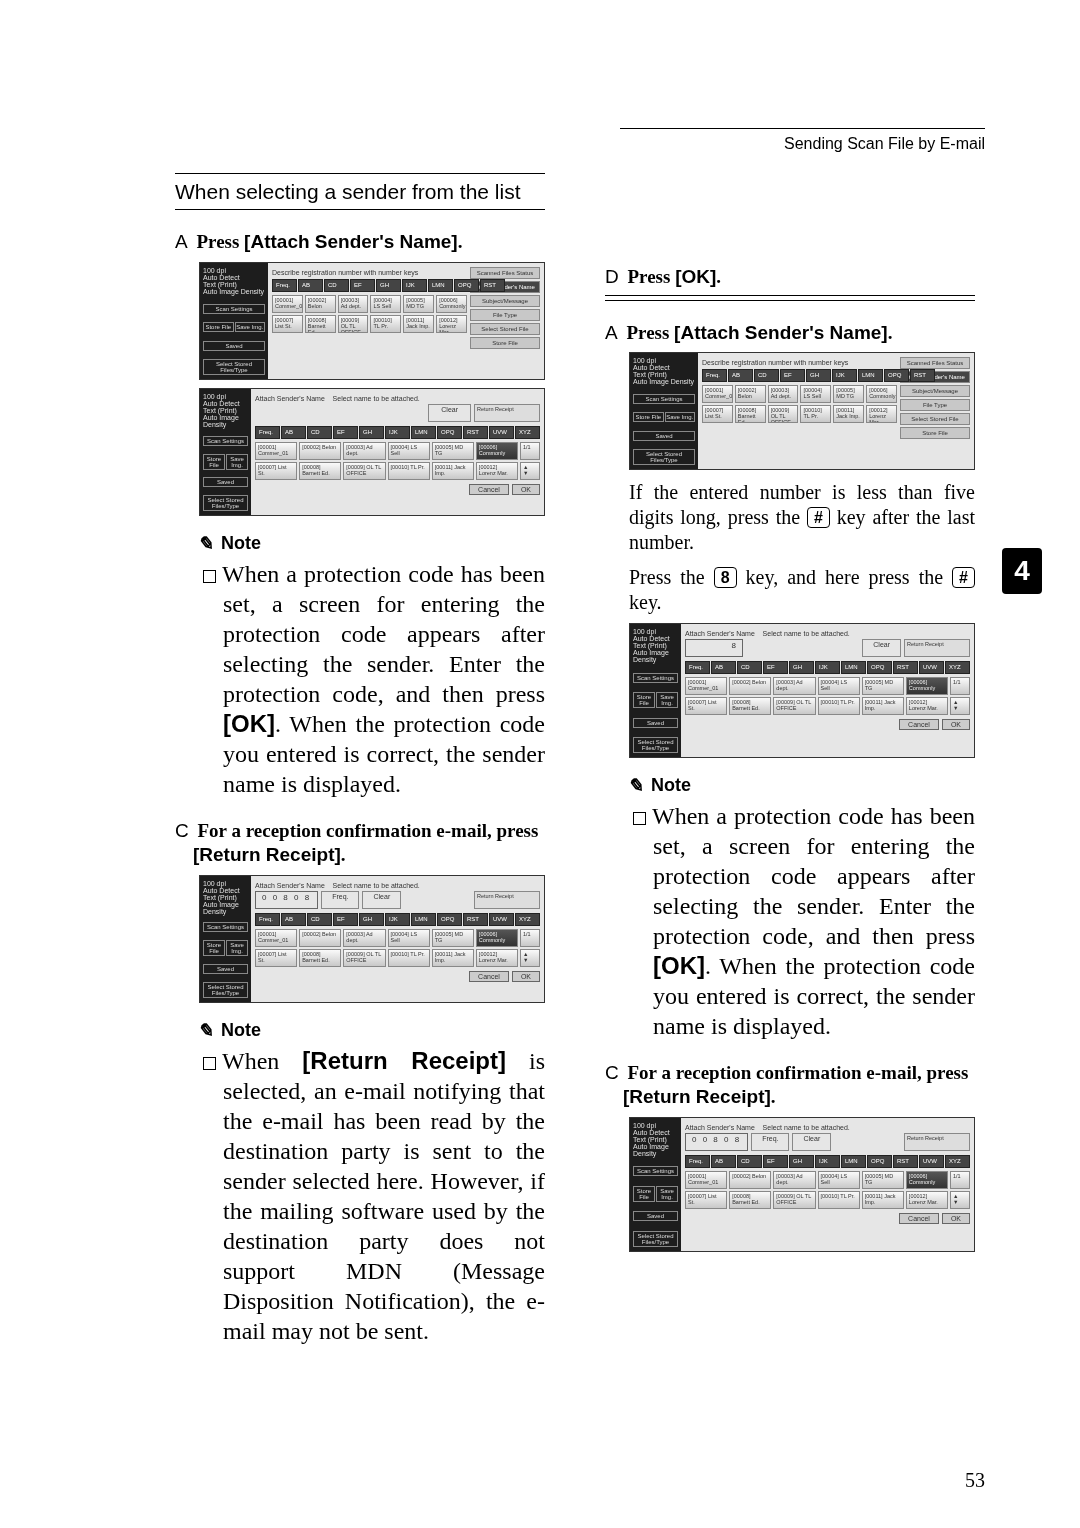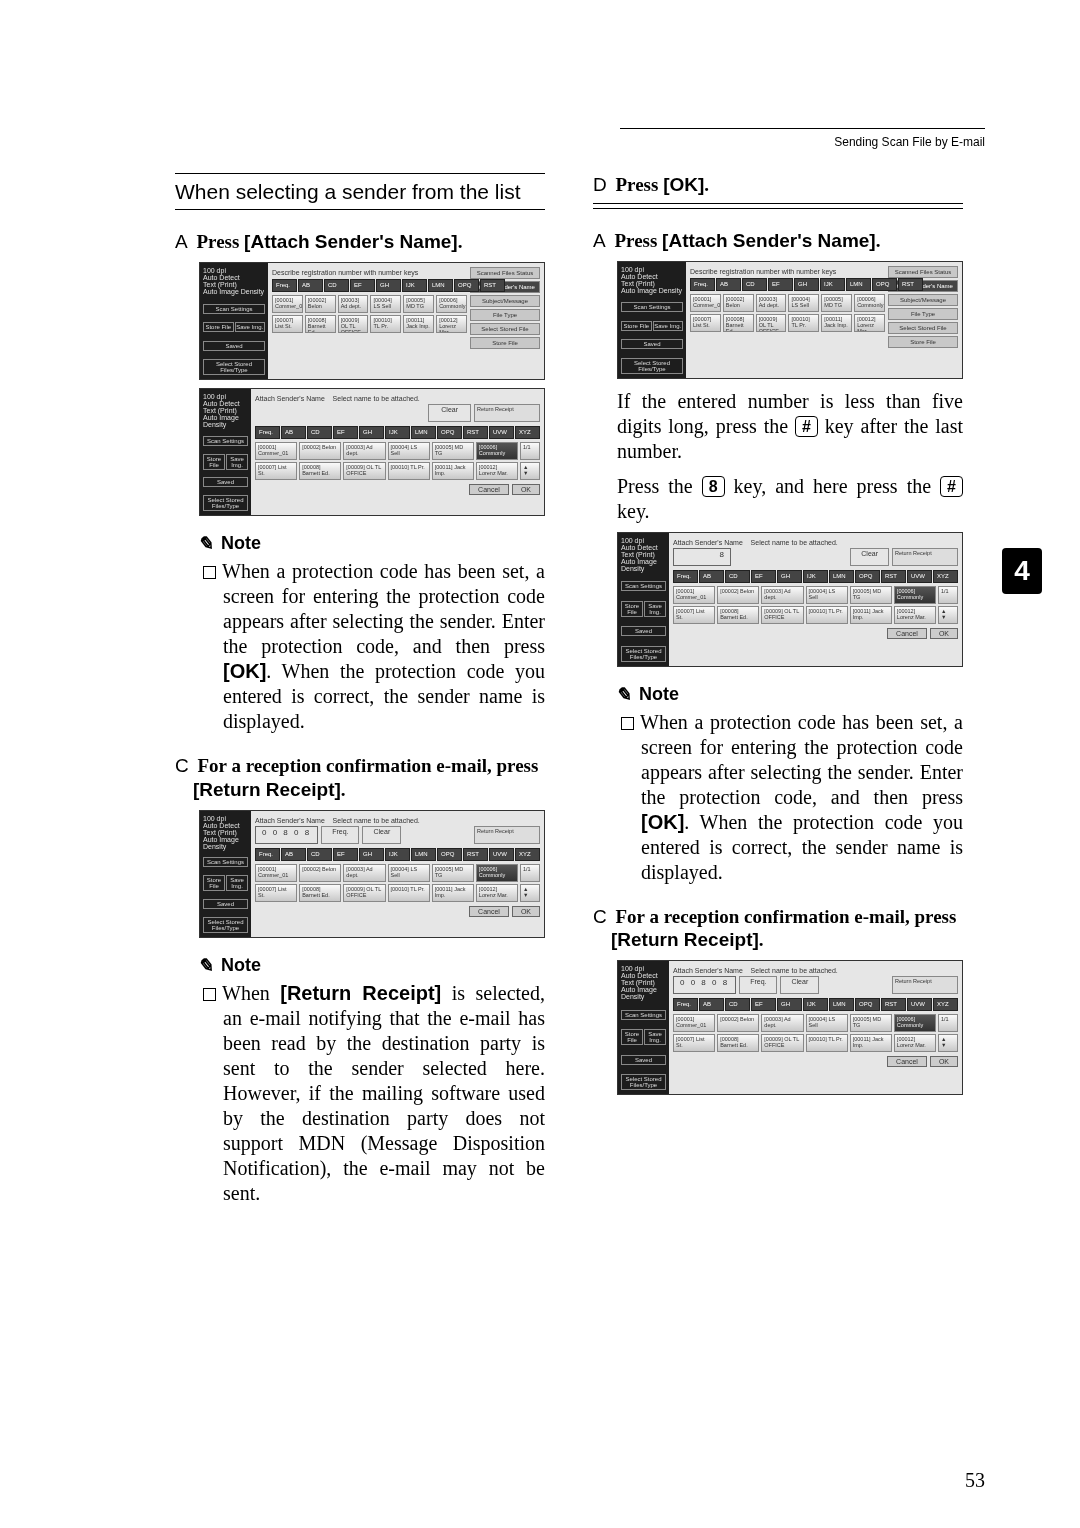--- a/index.html
+++ b/index.html
@@ -13,32 +13,33 @@
       position: relative;
     }
     .page {
       padding: 120px 95px 40px 175px;
       position: relative;
     }
     .header-right {
       position: absolute;
       top: 135px;
       right: 95px;
-      font-size: 12px;
+      font-size: 16px;
       font-family: Arial, sans-serif;
     }
     .hr-top {
       border: none;
       border-top: 1px solid #000;
       margin: 8px 0 40px 0;
       width: 365px;
     }
     .columns {
       display: flex;
-      gap: 48px;
+      gap: 60px;
+      align-items: center;
     }
     .col {
       width: 370px;
     }
     .section-rule {
       border: none;
       border-top: 1.5px solid #000;
       margin: 4px 0;
       width: 100%;
     }
@@ -93,21 +94,21 @@
       display: flex;
       align-items: center;
       gap: 6px;
     }
     .note-head .icon {
       font-size: 19px;
       transform: skewX(-12deg);
     }
     .note-item {
       font-family: "Times New Roman", serif;
-      font-size: 20px;
+      font-size: 24px;
       line-height: 1.25;
       margin: 2px 0 6px 48px;
       text-indent: -20px;
       text-align: justify;
     }
     .note-item .box {
       display: inline-block;
       width: 11px;
       height: 11px;
       border: 1.5px solid #000;

